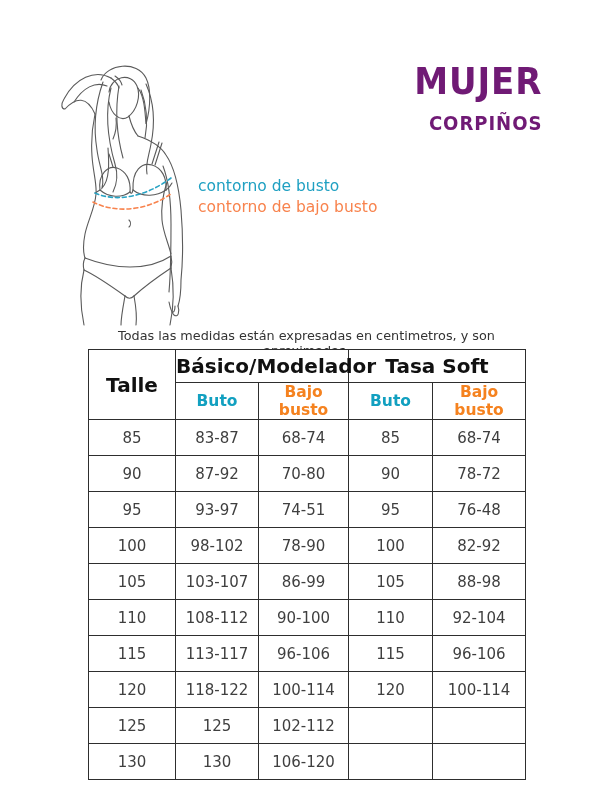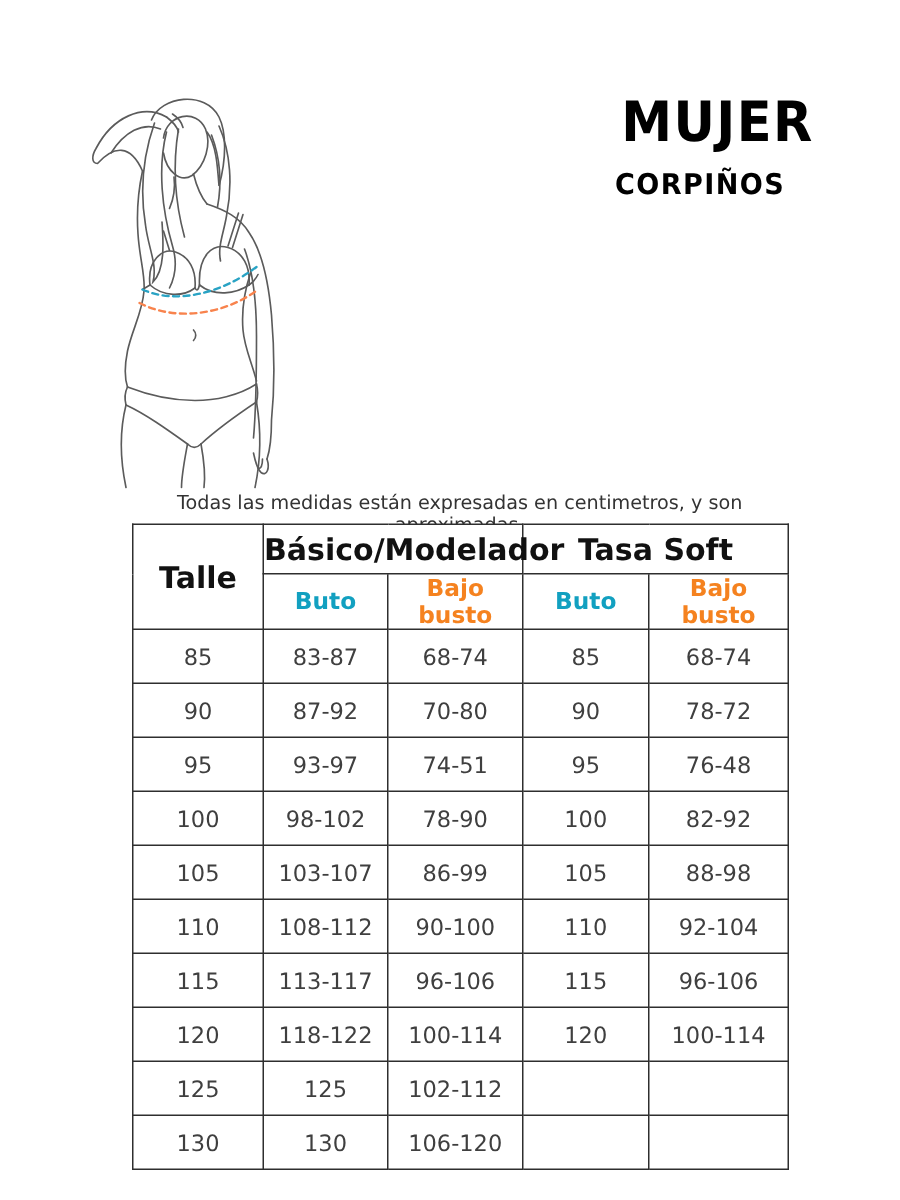--- a/index.html
+++ b/index.html
@@ -2,21 +2,21 @@
 <html><head>
 <meta charset="utf-8">
 <style>
   * { margin: 0; padding: 0; box-sizing: border-box; }
   html, body { width: 600px; height: 800px; background: #ffffff; }
   body { font-family: "DejaVu Sans", "Liberation Sans", sans-serif; position: relative; overflow: hidden; }
 
   .page { position: absolute; inset: 0; background: #fff; }
 
   
-  .brand { position: absolute; top: 63px; right: 58px; text-align: left; color: #000000; }
+  .brand { position: absolute; top: 63px; right: 58px; text-align: right; color: #701a75; }
   .brand-title { font-size: 37px; font-weight: 800; letter-spacing: 1px; line-height: 1; transform: scaleX(0.92); transform-origin: right; }
   .brand-subtitle { font-size: 19px; font-weight: 700; letter-spacing: 1px; margin-top: 12px; transform: scaleX(0.95); transform-origin: right; }
 
   
   .figure-wrap { position: absolute; left: 55px; top: 62px; width: 150px; height: 265px; }
   .figure-wrap svg { width: 100%; height: 100%; display: block; }
 
   
   .contour-label { position: absolute; left: 198px; font-size: 15.5px; line-height: 1.3; white-space: nowrap; }
   .contour-label.bust { top: 176px; }
@@ -103,20 +103,22 @@
         <path d="M79,234 C81,245 82,255 81,263"></path>
       </g>
 
       <g fill="none" stroke-width="1.6" stroke-dasharray="4 3" stroke-linecap="round">
         <path d="M40,131 C62,141 92,134 116,116" stroke="#29A3C4"></path>
         <path d="M38,140 C63,153 96,147 117,131" stroke="#F8834D"></path>
       </g>
     </svg>
   </div>
 
+  <div class="contour-label bust" style="color:#1FA0C2">contorno de busto</div>
+  <div class="contour-label underbust" style="color:#F8834D">contorno de bajo busto</div>
 
   <div class="note">Todas las medidas están expresadas en centimetros, y son aproximadas.</div>
 
   <div class="size-table-wrap">
     <table>
       <colgroup>
         <col style="width:87px">
           <col style="width:83px">
           <col style="width:90px">
           <col style="width:84px">

